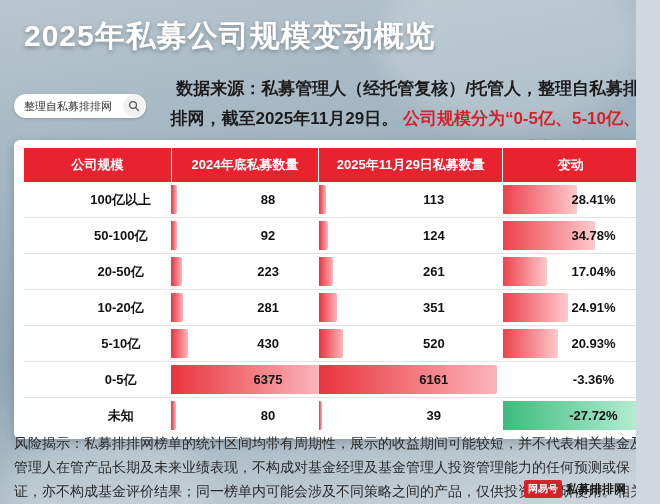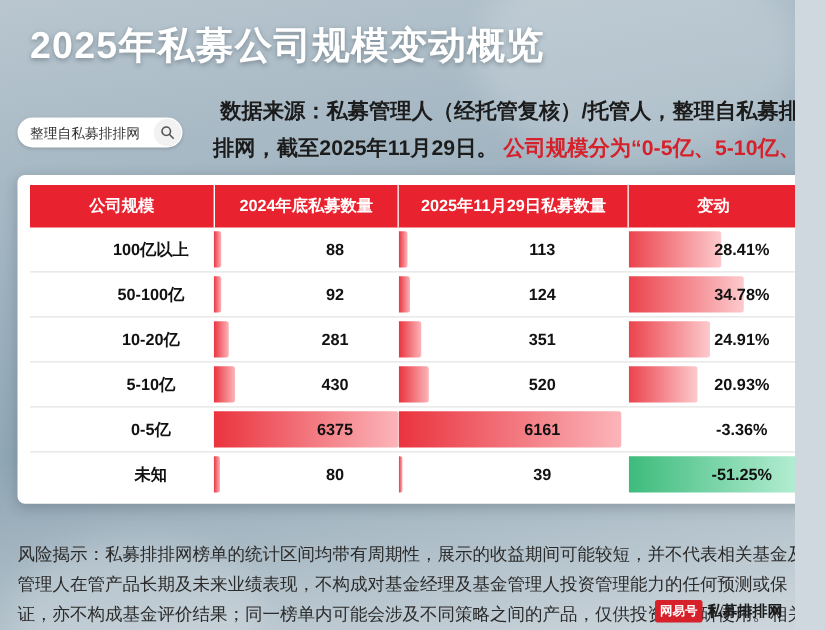--- a/index.html
+++ b/index.html
@@ -246,20 +246,26 @@
             <td><div class="bar" style="width: 4%;"></div><span class="cell-inner">113</span></td>
             <td><div class="bar chg" style="width: 55%;"></div><span class="cell-inner">28.41%</span></td>
           </tr>
           <tr>
             <td class="label"><span class="cell-inner">50-100亿</span></td>
             <td><div class="bar" style="width: 4%;"></div><span class="cell-inner">92</span></td>
             <td><div class="bar" style="width: 5%;"></div><span class="cell-inner">124</span></td>
             <td><div class="bar chg" style="width: 68%;"></div><span class="cell-inner">34.78%</span></td>
           </tr>
           <tr>
+            <td class="label"><span class="cell-inner">20-50亿</span></td>
+            <td><div class="bar" style="width: 7%;"></div><span class="cell-inner">223</span></td>
+            <td><div class="bar" style="width: 8%;"></div><span class="cell-inner">261</span></td>
+            <td><div class="bar chg" style="width: 33%;"></div><span class="cell-inner">17.04%</span></td>
+          </tr>
+          <tr>
             <td class="label"><span class="cell-inner">10-20亿</span></td>
             <td><div class="bar" style="width: 8%;"></div><span class="cell-inner">281</span></td>
             <td><div class="bar" style="width: 10%;"></div><span class="cell-inner">351</span></td>
             <td><div class="bar chg" style="width: 48%;"></div><span class="cell-inner">24.91%</span></td>
           </tr>
           <tr>
             <td class="label"><span class="cell-inner">5-10亿</span></td>
             <td><div class="bar" style="width: 11%;"></div><span class="cell-inner">430</span></td>
             <td><div class="bar" style="width: 13%;"></div><span class="cell-inner">520</span></td>
             <td><div class="bar chg" style="width: 41%;"></div><span class="cell-inner">20.93%</span></td>
@@ -267,21 +273,21 @@
           <tr>
             <td class="label"><span class="cell-inner">0-5亿</span></td>
             <td><div class="bar" style="width: 100%;"></div><span class="cell-inner">6375</span></td>
             <td><div class="bar" style="width: 97%;"></div><span class="cell-inner">6161</span></td>
             <td><div class="bar chg" style="width: 0%;"></div><span class="cell-inner">-3.36%</span></td>
           </tr>
           <tr>
             <td class="label"><span class="cell-inner">未知</span></td>
             <td><div class="bar" style="width: 3%;"></div><span class="cell-inner">80</span></td>
             <td><div class="bar" style="width: 2%;"></div><span class="cell-inner">39</span></td>
-            <td><div class="bar green" style="width: 100%;"></div><span class="cell-inner">-51.25%</span></td>
+            <td><div class="bar green" style="width: 100%;"></div><span class="cell-inner">-27.72%</span></td>
           </tr>
         </tbody>
     </table>
   </div>
 
   <div class="disclaimer">风险揭示：私募排排网榜单的统计区间均带有周期性，展示的收益期间可能较短，并不代表相关基金及管理人在管产品长期及未来业绩表现，不构成对基金经理及基金管理人投资管理能力的任何预测或保证，亦不构成基金评价结果；同一榜单内可能会涉及不同策略之间的产品，仅供投资者自研使用。相关代销产品成立以来的历史净值、历史规模等详细信息，投资者可通过私募排排网产品详情页进行了解。</div>
 
   <div class="footer-logo">
     <span class="footer-badge">网易号</span>
     <span>私募排排网</span>

